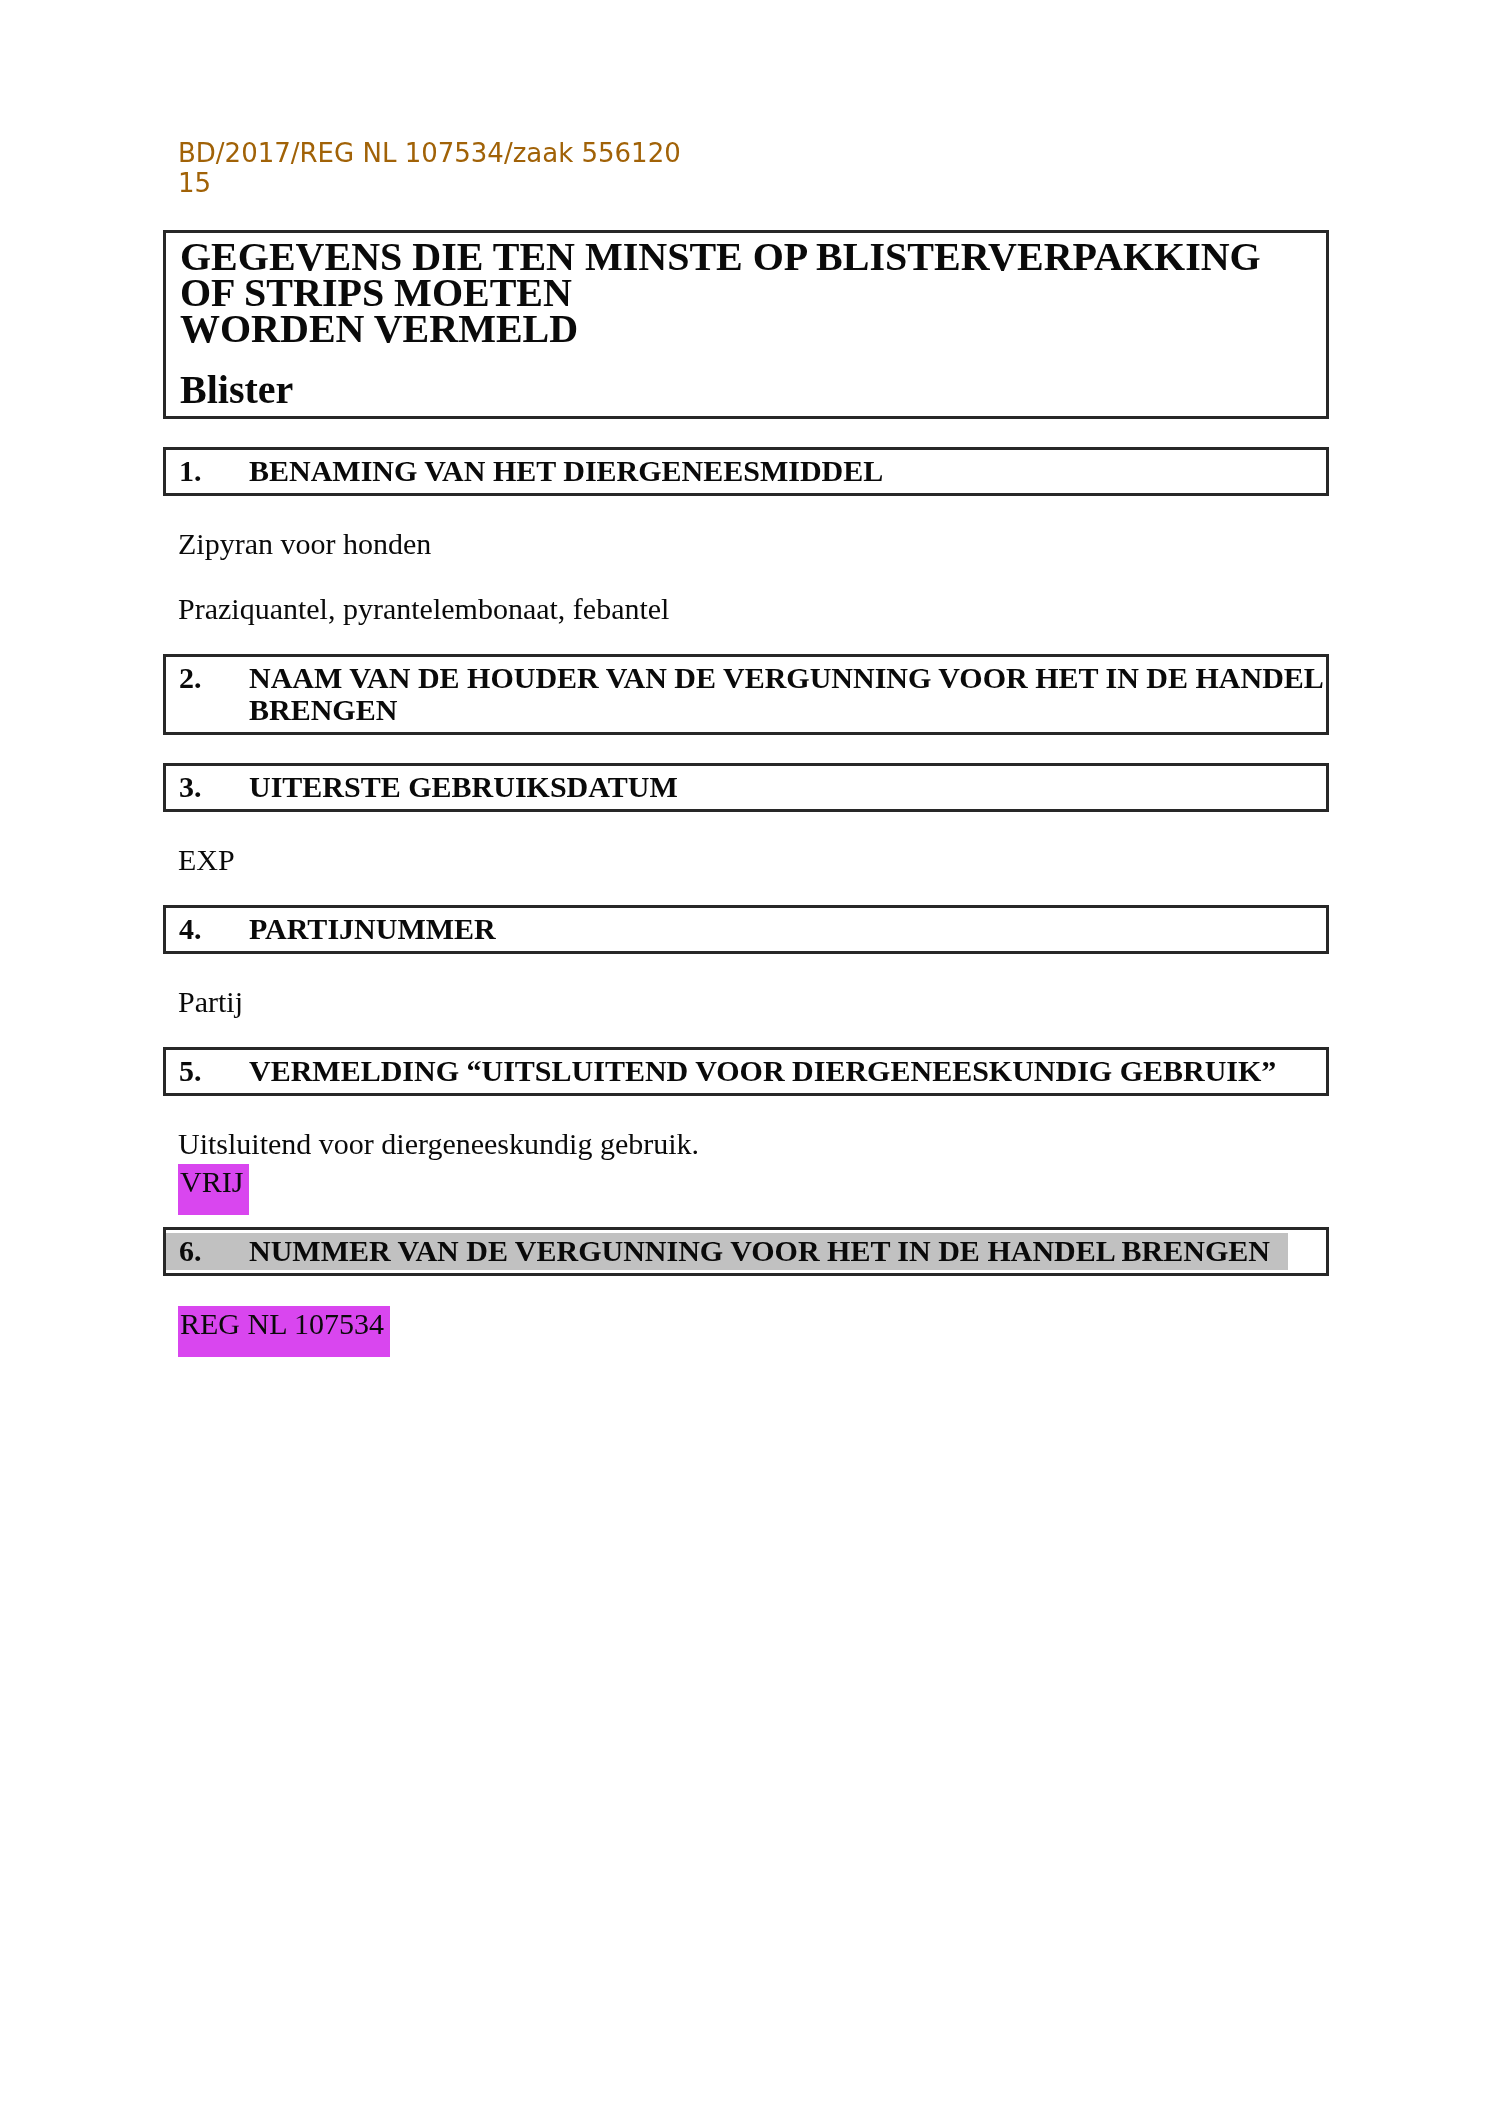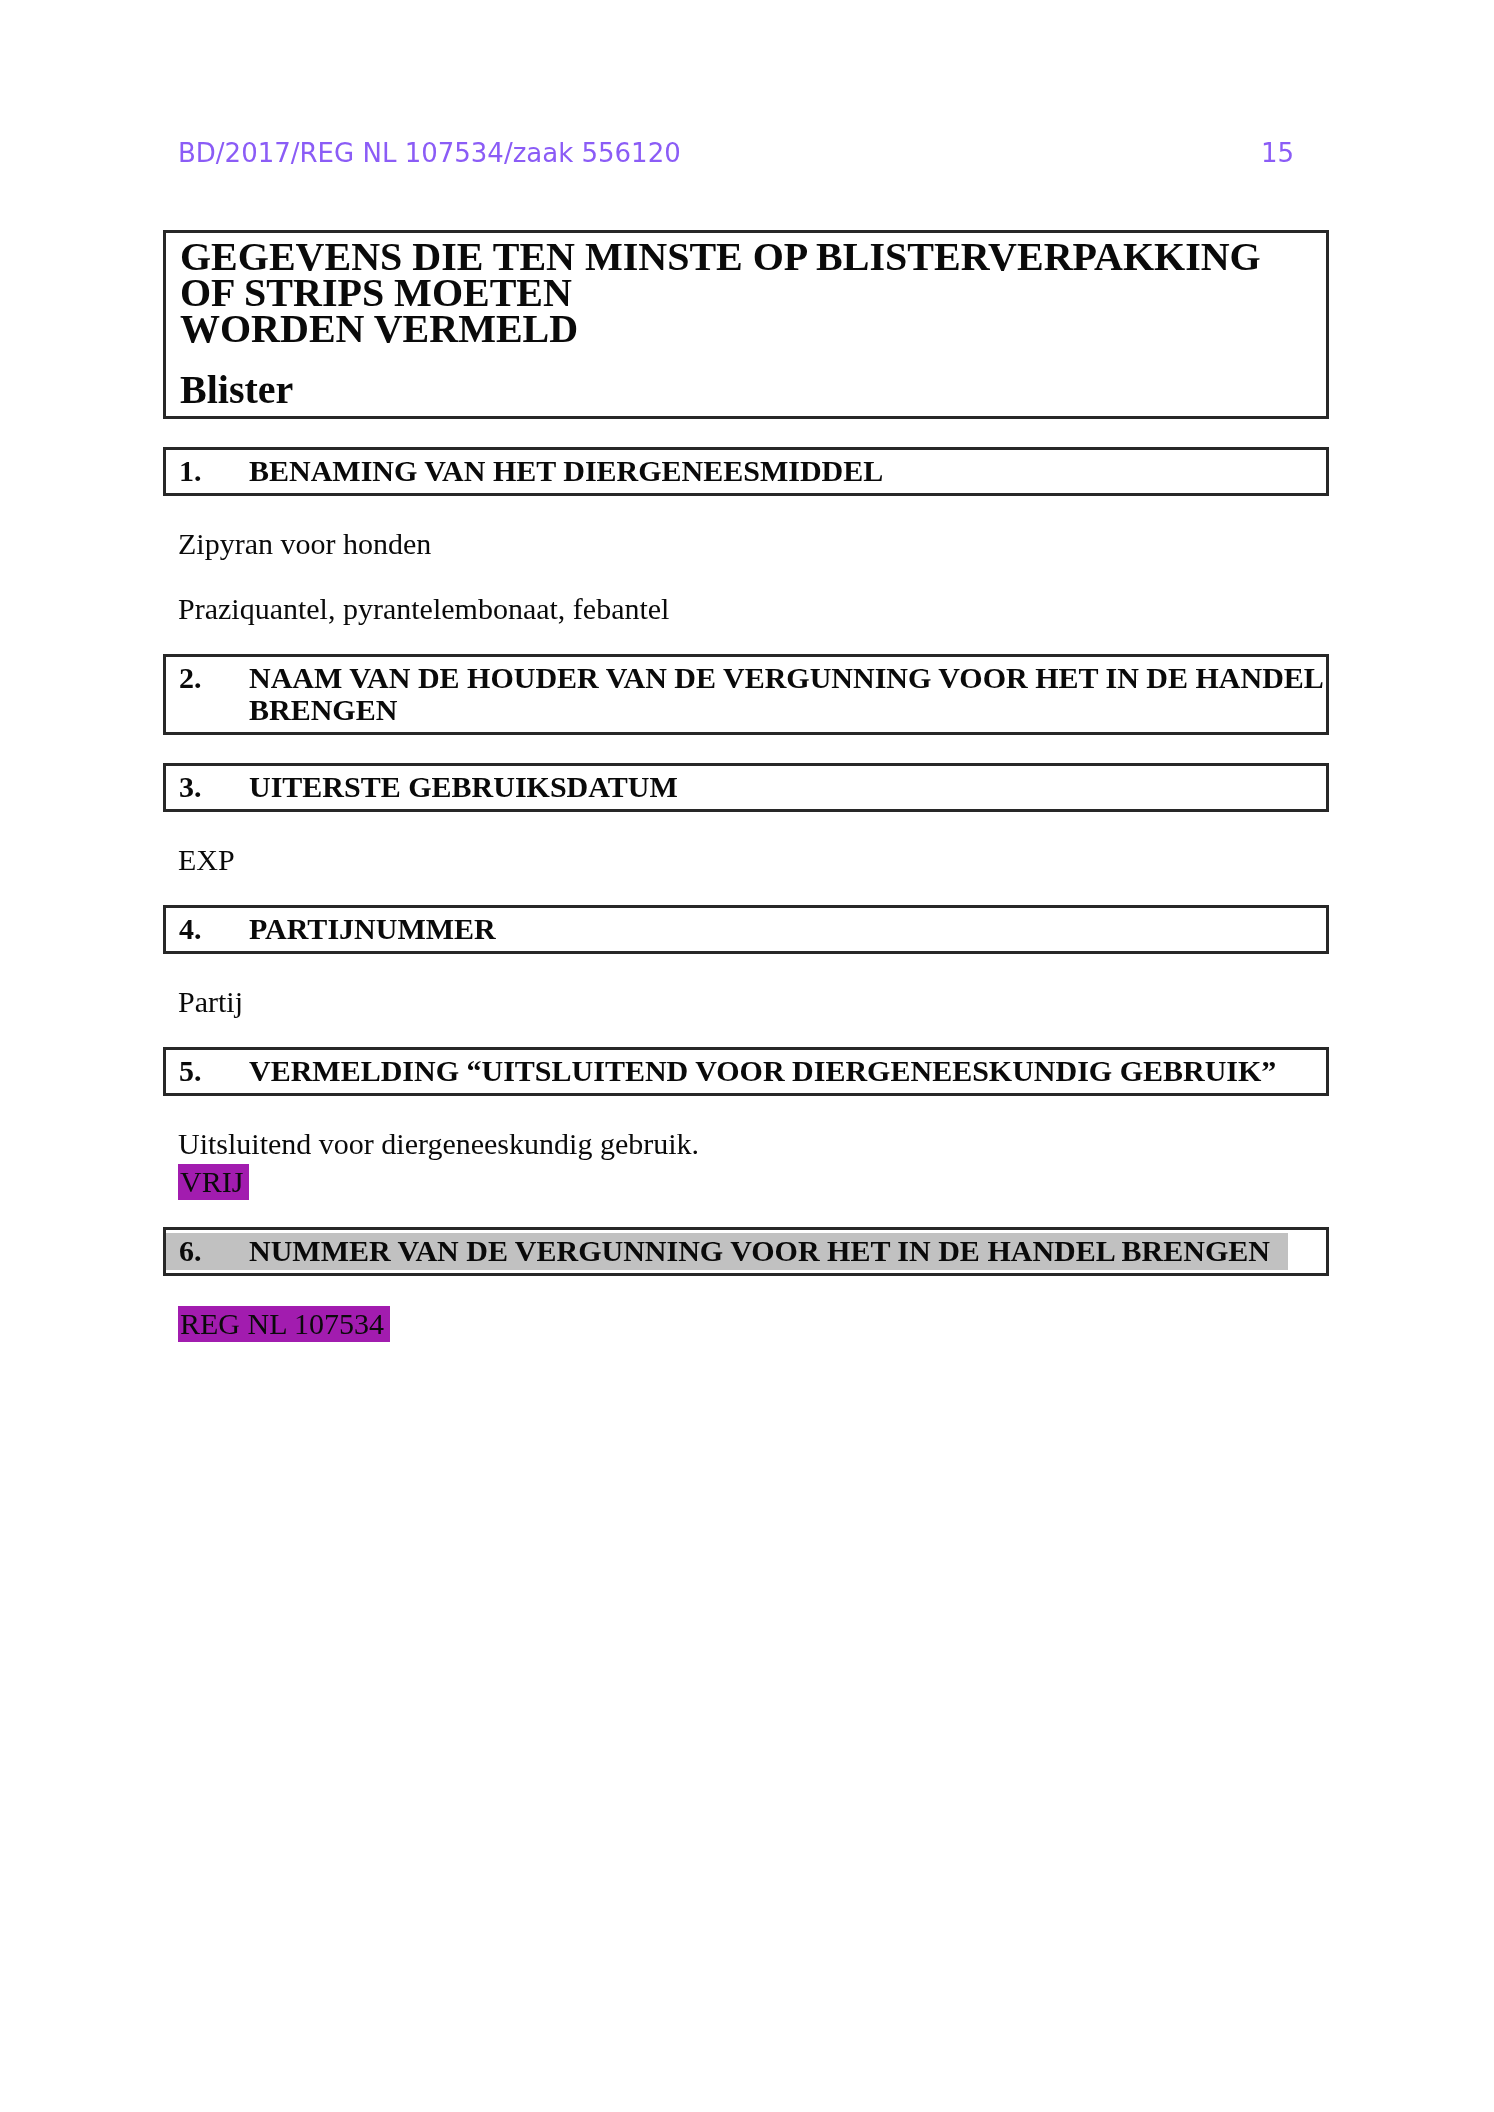--- a/index.html
+++ b/index.html
@@ -9,24 +9,25 @@
     color: #0a0a0a;
     font-family: "Liberation Serif", serif;
     position: relative;
     overflow: hidden;
   }
   .page-header {
     position: absolute;
     top: 138px; left: 178px; right: 200px;
     display: flex;
     justify-content: space-between;
-    align-items: center;
+    align-items: flex-start;
     font-family: "DejaVu Sans", sans-serif;
     font-size: 26px;
-    color: #8b5cf6;
+    color: #a16207;
+    flex-direction: column;
   }
   .content {
     position: absolute;
     top: 230px; left: 163px;
     width: 1166px;
   }
   .doc-box {
     border: 3px solid #282828;
     box-sizing: border-box;
   }
@@ -63,22 +64,22 @@
     width: fit-content;
     padding-right: 18px;
   }
   .para {
     margin: 30px 0 0 15px;
     font-size: 30px;
     line-height: 35px;
   }
   .para.tight { margin-top: 3px; }
   .hl-mark {
-    background: #a21caf;
-    padding: 1px 6px 2px 2px;
+    background: #d946ef;
+    padding: 1px 6px 17px 2px;
   }
 </style>
 </head>
 <body>
 
 <div class="page-header">
   <span>BD/2017/REG NL 107534/zaak 556120</span>
   <span>15</span>
 </div>
 

